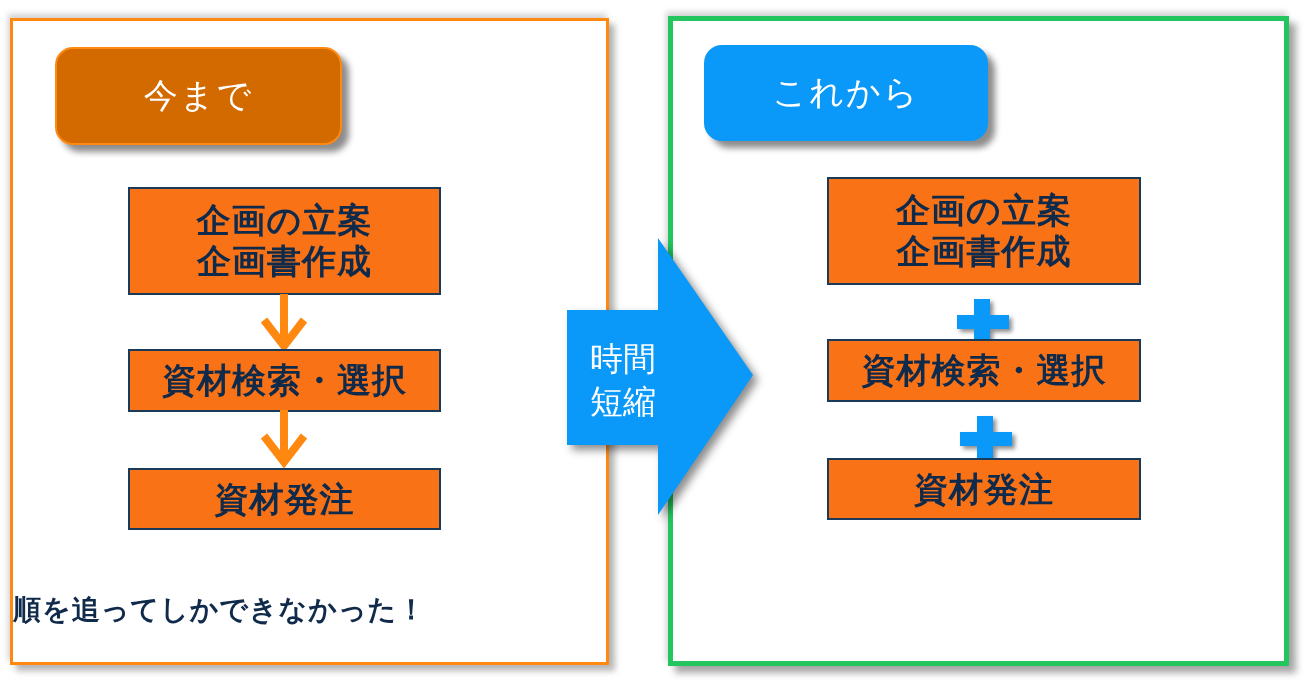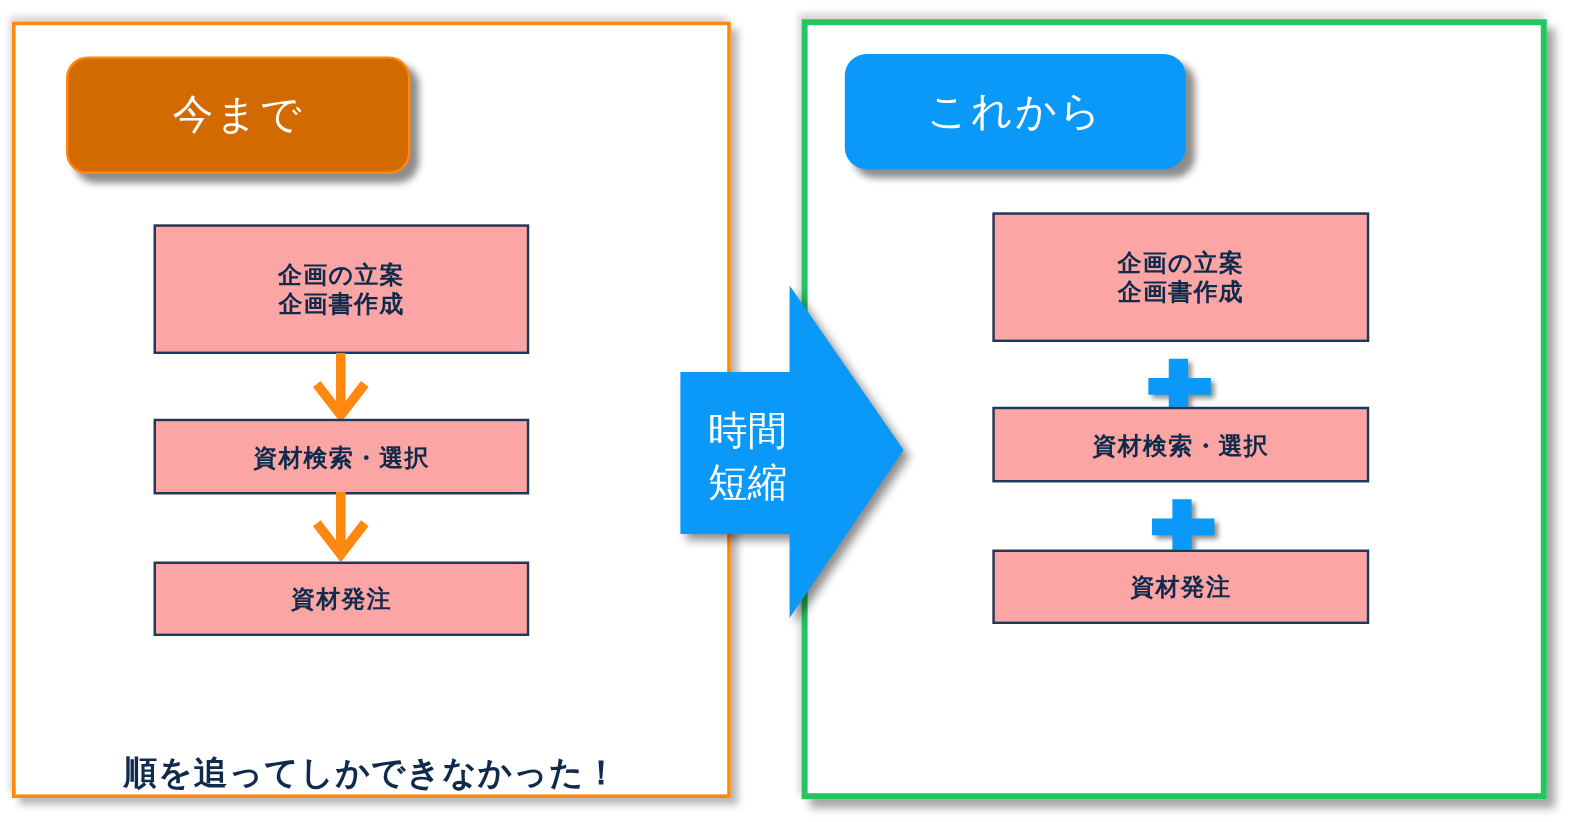--- a/index.html
+++ b/index.html
@@ -57,47 +57,45 @@
   }
   .after .header-tag {
     left: 31px;
     top: 24px;
     width: 284px;
     height: 96px;
     background: #0a99f8;
   }
   .step-box {
     position: absolute;
-    background: #fca5a5;
+    background: #f97316;
     border: 2px solid #1a3a5c;
     box-sizing: border-box;
     display: flex;
     align-items: center;
     justify-content: center;
     text-align: center;
     color: #0f2a4a;
     font-weight: bold;
-    font-size: 20px;
+    font-size: 34px;
     line-height: 1.2;
     white-space: pre-line;
     letter-spacing: 1px;
   }
   .connector {
     position: absolute;
   }
   .footer-text {
     position: absolute;
     left: 0;
     right: 0;
-    text-align: center;
     color: #0f2a4a;
     font-weight: bold;
     font-size: 28px;
     letter-spacing: 1px;
-    margin-top: 34px;
   }
   .transition-arrow {
     position: absolute;
     left: 560px;
     top: 230px;
     width: 200px;
     height: 300px;
   }
   .transition-label {
     position: absolute;

